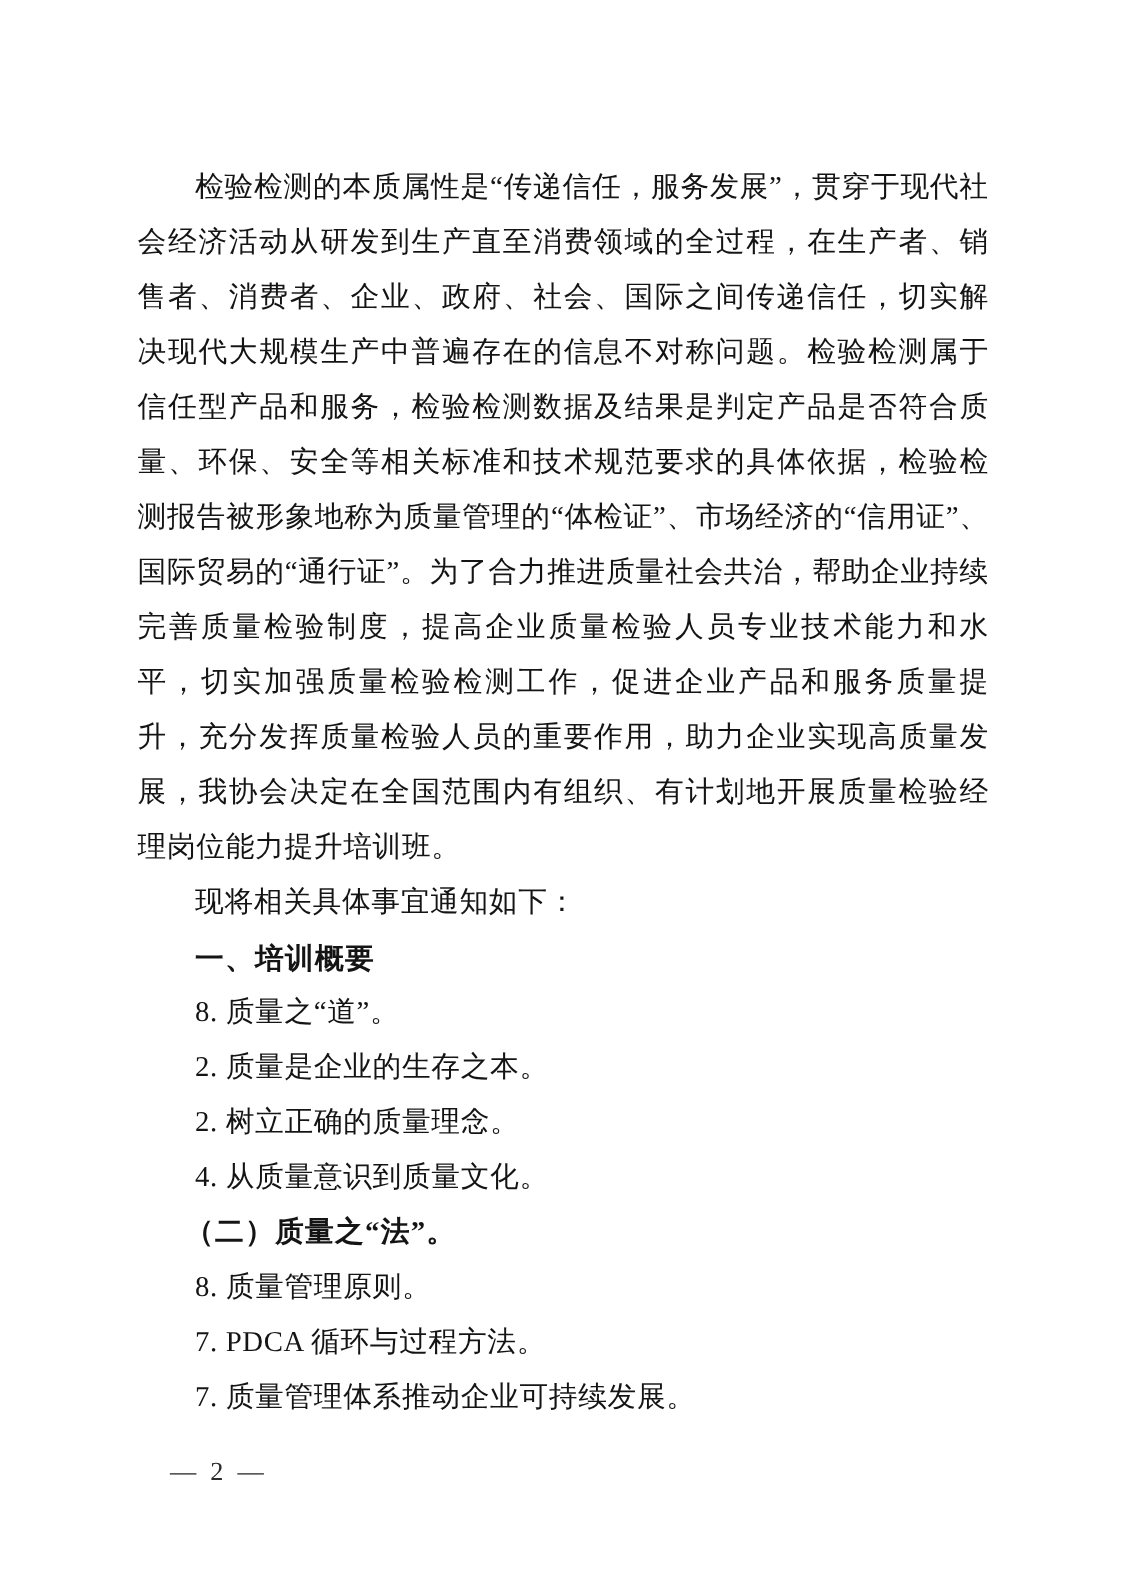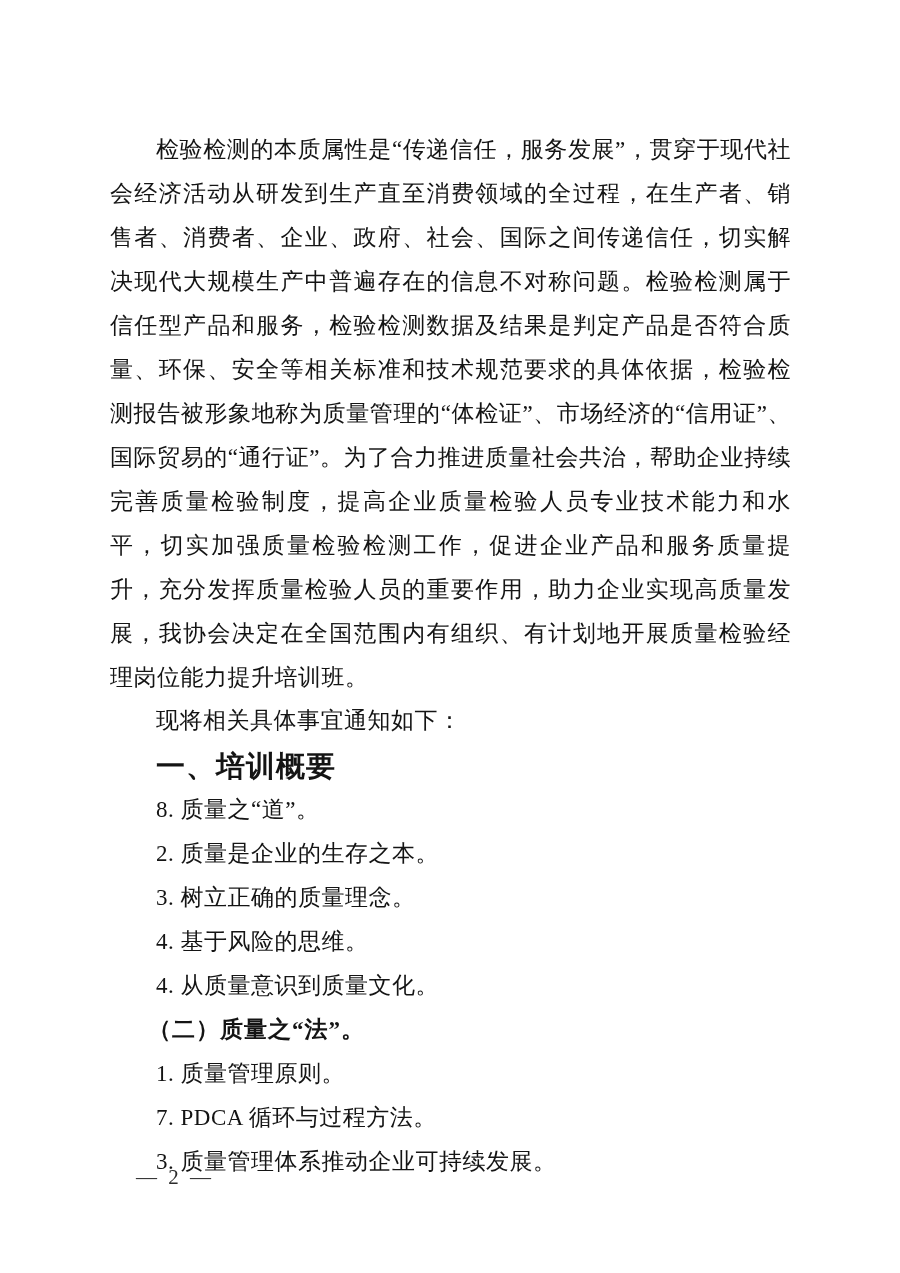--- a/index.html
+++ b/index.html
@@ -24,26 +24,25 @@
     line-height: 44px;
     text-align: justify;
     text-indent: 46px;
     letter-spacing: 0.5px;
   }
   .notice {
     font-size: 23px;
     line-height: 44px;
     text-indent: 46px;
     letter-spacing: 0.5px;
-    font-family: Liberation Mono, monospace;
   }
   .heading {
     font-family: "Liberation Sans", sans-serif;
     font-weight: bold;
-    font-size: 29px;
+    font-size: 23px;
     line-height: 44px;
     text-indent: 46px;
     letter-spacing: 1px;
   }
   .subheading {
     font-weight: bold;
     font-size: 23px;
     line-height: 44px;
     text-indent: 38px;
     letter-spacing: 1px;
@@ -67,24 +66,23 @@
 <body>
 
 <div class="page">
   <div class="content">
     <p class="para">检验检测的本质属性是“传递信任，服务发展”，贯穿于现代社会经济活动从研发到生产直至消费领域的全过程，在生产者、销售者、消费者、企业、政府、社会、国际之间传递信任，切实解决现代大规模生产中普遍存在的信息不对称问题。检验检测属于信任型产品和服务，检验检测数据及结果是判定产品是否符合质量、环保、安全等相关标准和技术规范要求的具体依据，检验检测报告被形象地称为质量管理的“体检证”、市场经济的“信用证”、国际贸易的“通行证”。为了合力推进质量社会共治，帮助企业持续完善质量检验制度，提高企业质量检验人员专业技术能力和水平，切实加强质量检验检测工作，促进企业产品和服务质量提升，充分发挥质量检验人员的重要作用，助力企业实现高质量发展，我协会决定在全国范围内有组织、有计划地开展质量检验经理岗位能力提升培训班。</p>
     <p class="notice">现将相关具体事宜通知如下：</p>
     <p class="heading">一、培训概要</p>
 
     <p class="item">8. 质量之“道”。</p>
     <p class="item">2. 质量是企业的生存之本。</p>
-    <p class="item">3. 树立正确的质量理念。</p>
-    <p class="item">4. 基于风险的思维。</p>
+    <p class="item">2. 树立正确的质量理念。</p>
     <p class="item">4. 从质量意识到质量文化。</p>
 
     <p class="subheading">（二）质量之“法”。</p>
-    <p class="item">1. 质量管理原则。</p>
+    <p class="item">8. 质量管理原则。</p>
     <p class="item">7. PDCA 循环与过程方法。</p>
-    <p class="item">3. 质量管理体系推动企业可持续发展。</p>
+    <p class="item">7. 质量管理体系推动企业可持续发展。</p>
   </div>
 
   <div class="pagenum">— 2 —</div>
 </div>
 
 </body></html>

